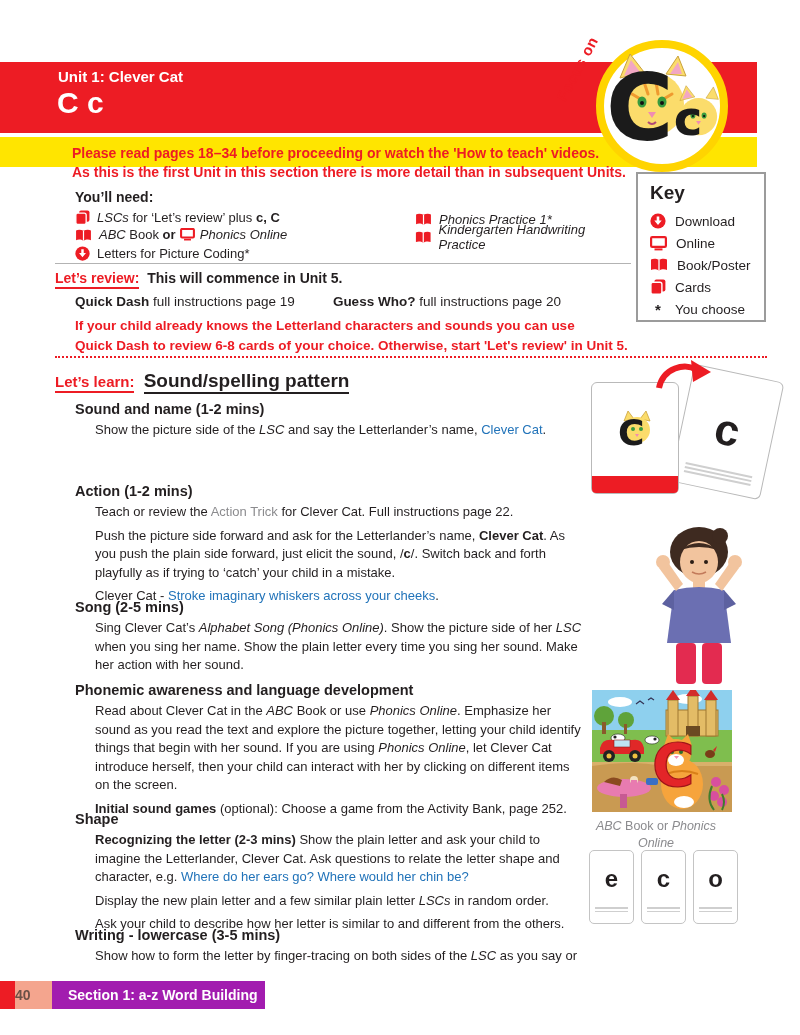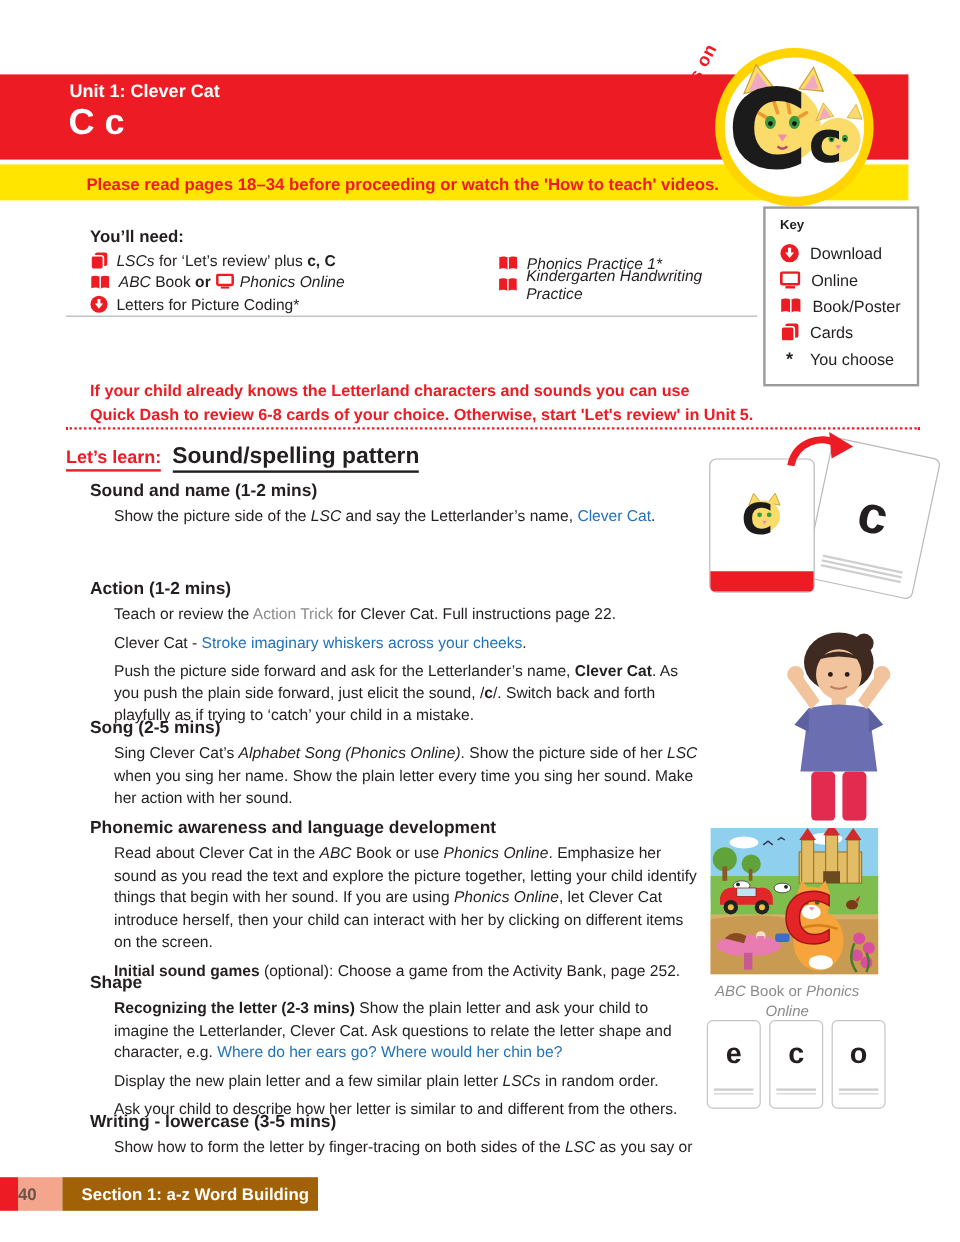--- a/index.html
+++ b/index.html
@@ -12,21 +12,21 @@
   .band-yellow{position:absolute;left:0;top:137px;width:757px;height:30px;background:#FFE500;}
   .notice{position:absolute;left:72px;top:7px;color:#ED1C24;font-weight:bold;font-size:14px;line-height:19px;}
   
   .logo{position:absolute;left:596px;top:40px;width:132px;height:132px;border-radius:50%;
         background:#fff;border:8px solid #FFD400;box-sizing:border-box;z-index:5;}
   .focus-on{position:absolute;left:553px;top:96px;color:#ED1C24;font-weight:bold;font-size:15px;
         transform:rotate(-62deg);transform-origin:left top;z-index:6;letter-spacing:.5px;}
   
   .keybox{position:absolute;left:636px;top:172px;width:130px;height:150px;background:#fff;
         border:2px solid #9b9b9b;box-sizing:border-box;padding:8px 0 0 12px;z-index:4;}
-  .keybox .ktitle{font-weight:bold;font-size:11px;margin-bottom:6px;}
+  .keybox .ktitle{font-weight:bold;font-size:19px;margin-bottom:6px;}
   .krow{display:flex;align-items:center;gap:9px;height:22px;font-size:13.5px;}
   .kicon{flex:0 0 auto;}
   .kstar{width:16px;text-align:center;font-weight:bold;font-size:15px;}
   
   .need{position:absolute;left:75px;top:189px;width:555px;font-size:13px;}
   .need .ntitle{font-weight:bold;font-size:14px;margin-bottom:3px;}
   .bullet{display:flex;align-items:center;gap:7px;height:18px;}
   .need-col2{position:absolute;left:340px;top:21px;width:215px;}
   .inline-icon{display:inline-block;vertical-align:-2px;margin:0 1px;}
   
@@ -67,35 +67,36 @@
   .fig-eco{position:absolute;left:589px;top:850px;display:flex;gap:7px;}
   .eco-card{position:relative;width:45px;height:74px;background:#fff;border:1.5px solid #c4c4c4;
         border-radius:5px;box-sizing:border-box;text-align:center;}
   .eco-card .ltr{display:block;margin-top:14px;font-size:24px;font-weight:bold;}
   .eco-card .tinylines div{height:1.5px;margin:2px 0;}
   
   .footer{position:absolute;left:0;top:981px;height:28px;width:800px;}
   .f-red-edge{position:absolute;left:0;top:0;width:15px;height:28px;background:#ED1C24;}
   .f-page{position:absolute;left:15px;top:0;width:37px;height:28px;background:#F4A58E;
         color:#6b5147;font-weight:bold;font-size:14px;line-height:28px;text-align:left;}
-  .f-bar{position:absolute;left:52px;top:0;width:213px;height:28px;background:#a16207;
+  .f-bar{position:absolute;left:52px;top:0;width:213px;height:28px;background:#a21caf;
         color:#fff;font-weight:bold;font-size:14px;line-height:28px;padding-left:16px;box-sizing:border-box;}
 </style>
 </head>
 <body>
 
 <div class="page">
 
   <div class="band-red">
     <div class="unit-label">Unit 1: Clever Cat</div>
     <div class="unit-letters">C c</div>
   </div>
   <div class="band-yellow">
     <div class="notice">
       <div>Please read pages 18–34 before proceeding or watch the 'How to teach' videos.</div>
+      <div>As this is the first Unit in this section there is more detail than in subsequent Units.</div>
     </div>
   </div>
 
   <div class="focus-on">Focus on</div>
   <div class="logo">
     <svg width="116" height="116" viewBox="0 0 116 116">
 
       <g>
         <polygon points="16,30 26,6 40,24" fill="#FBDC6B" stroke="#caa23c" stroke-width="1"></polygon>
         <polygon points="20,28 27,12 36,24" fill="#F2A7C3"></polygon>
@@ -201,40 +202,47 @@
         <svg width="17" height="13" viewBox="0 0 18 14">
             <path d="M9 2 C6.5 .5 3 .5 1 1.5 V12 C3 11 6.5 11 9 12.6 C11.5 11 15 11 17 12 V1.5 C15 .5 11.5 .5 9 2 Z" fill="#ED1C24"></path>
             <path d="M9 2 V12.6" stroke="#fff" stroke-width="1.3"></path>
           </svg>
         <span><span class="i">Kindergarten Handwriting Practice</span></span>
       </div>
     </div>
   </div>
 
   <div class="rule"></div>
+  <div class="review">
+    <span class="red-underline">Let’s review:</span>
+    <span class="review-intro">This will commence in Unit 5.</span>
+    <div class="review-items">
+      <span class="b2">Quick Dash</span><span> full instructions page 19</span><span class="gap"></span><span class="b2">Guess Who?</span><span> full instructions page 20</span>
+    </div>
+  </div>
   <div class="warning">
     <div>If your child already knows the Letterland characters and sounds you can use</div>
     <div>Quick Dash to review 6-8 cards of your choice. Otherwise, start 'Let's review' in Unit 5.</div>
   </div>
   <div class="dotline"></div>
 
   <div class="learn-head">
     <span class="red-underline">Let’s learn:</span>
     <span class="learn-title">Sound/spelling pattern</span>
   </div>
 
   <div class="section" style="top:400px">
     <h3>Sound and name (1-2 mins)</h3>
     <p><span>Show the picture side of the </span><span class="i">LSC</span><span> and say the Letterlander’s name, </span><span class="blue">Clever Cat</span><span>.</span></p>
   </div>
   <div class="section" style="top:482px">
     <h3>Action (1-2 mins)</h3>
     <p><span>Teach or review the </span><span class="gray">Action Trick</span><span> for Clever Cat. Full instructions page 22.</span></p>
+    <p><span>Push the picture side forward and ask for the Letterlander’s name, </span><span class="b">Clever Cat</span><span>. As you push the plain side forward, just elicit the sound, /</span><span class="b">c</span><span>/. Switch back and forth playfully as if trying to ‘catch’ your child in a mistake.</span></p>
     <p><span>Clever Cat - </span><span class="blue">Stroke imaginary whiskers across your cheeks</span><span>.</span></p>
-    <p><span>Push the picture side forward and ask for the Letterlander’s name, </span><span class="b">Clever Cat</span><span>. As you push the plain side forward, just elicit the sound, /</span><span class="b">c</span><span>/. Switch back and forth playfully as if trying to ‘catch’ your child in a mistake.</span></p>
   </div>
   <div class="section" style="top:598px">
     <h3>Song (2-5 mins)</h3>
     <p><span>Sing Clever Cat’s </span><span class="i">Alphabet Song (Phonics Online)</span><span>. Show the picture side of her </span><span class="i">LSC</span><span> when you sing her name. Show the plain letter every time you sing her sound. Make her action with her sound.</span></p>
   </div>
   <div class="section" style="top:681px">
     <h3>Phonemic awareness and language development</h3>
     <p><span>Read about Clever Cat in the </span><span class="i">ABC</span><span> Book or use </span><span class="i">Phonics Online</span><span>. Emphasize her sound as you read the text and explore the picture together, letting your child identify things that begin with her sound. If you are using </span><span class="i">Phonics Online</span><span>, let Clever Cat introduce herself, then your child can interact with her by clicking on different items on the screen.</span></p>
     <p><span class="b">Initial sound games</span><span> (optional): Choose a game from the Activity Bank, page 252.</span></p>
   </div>

